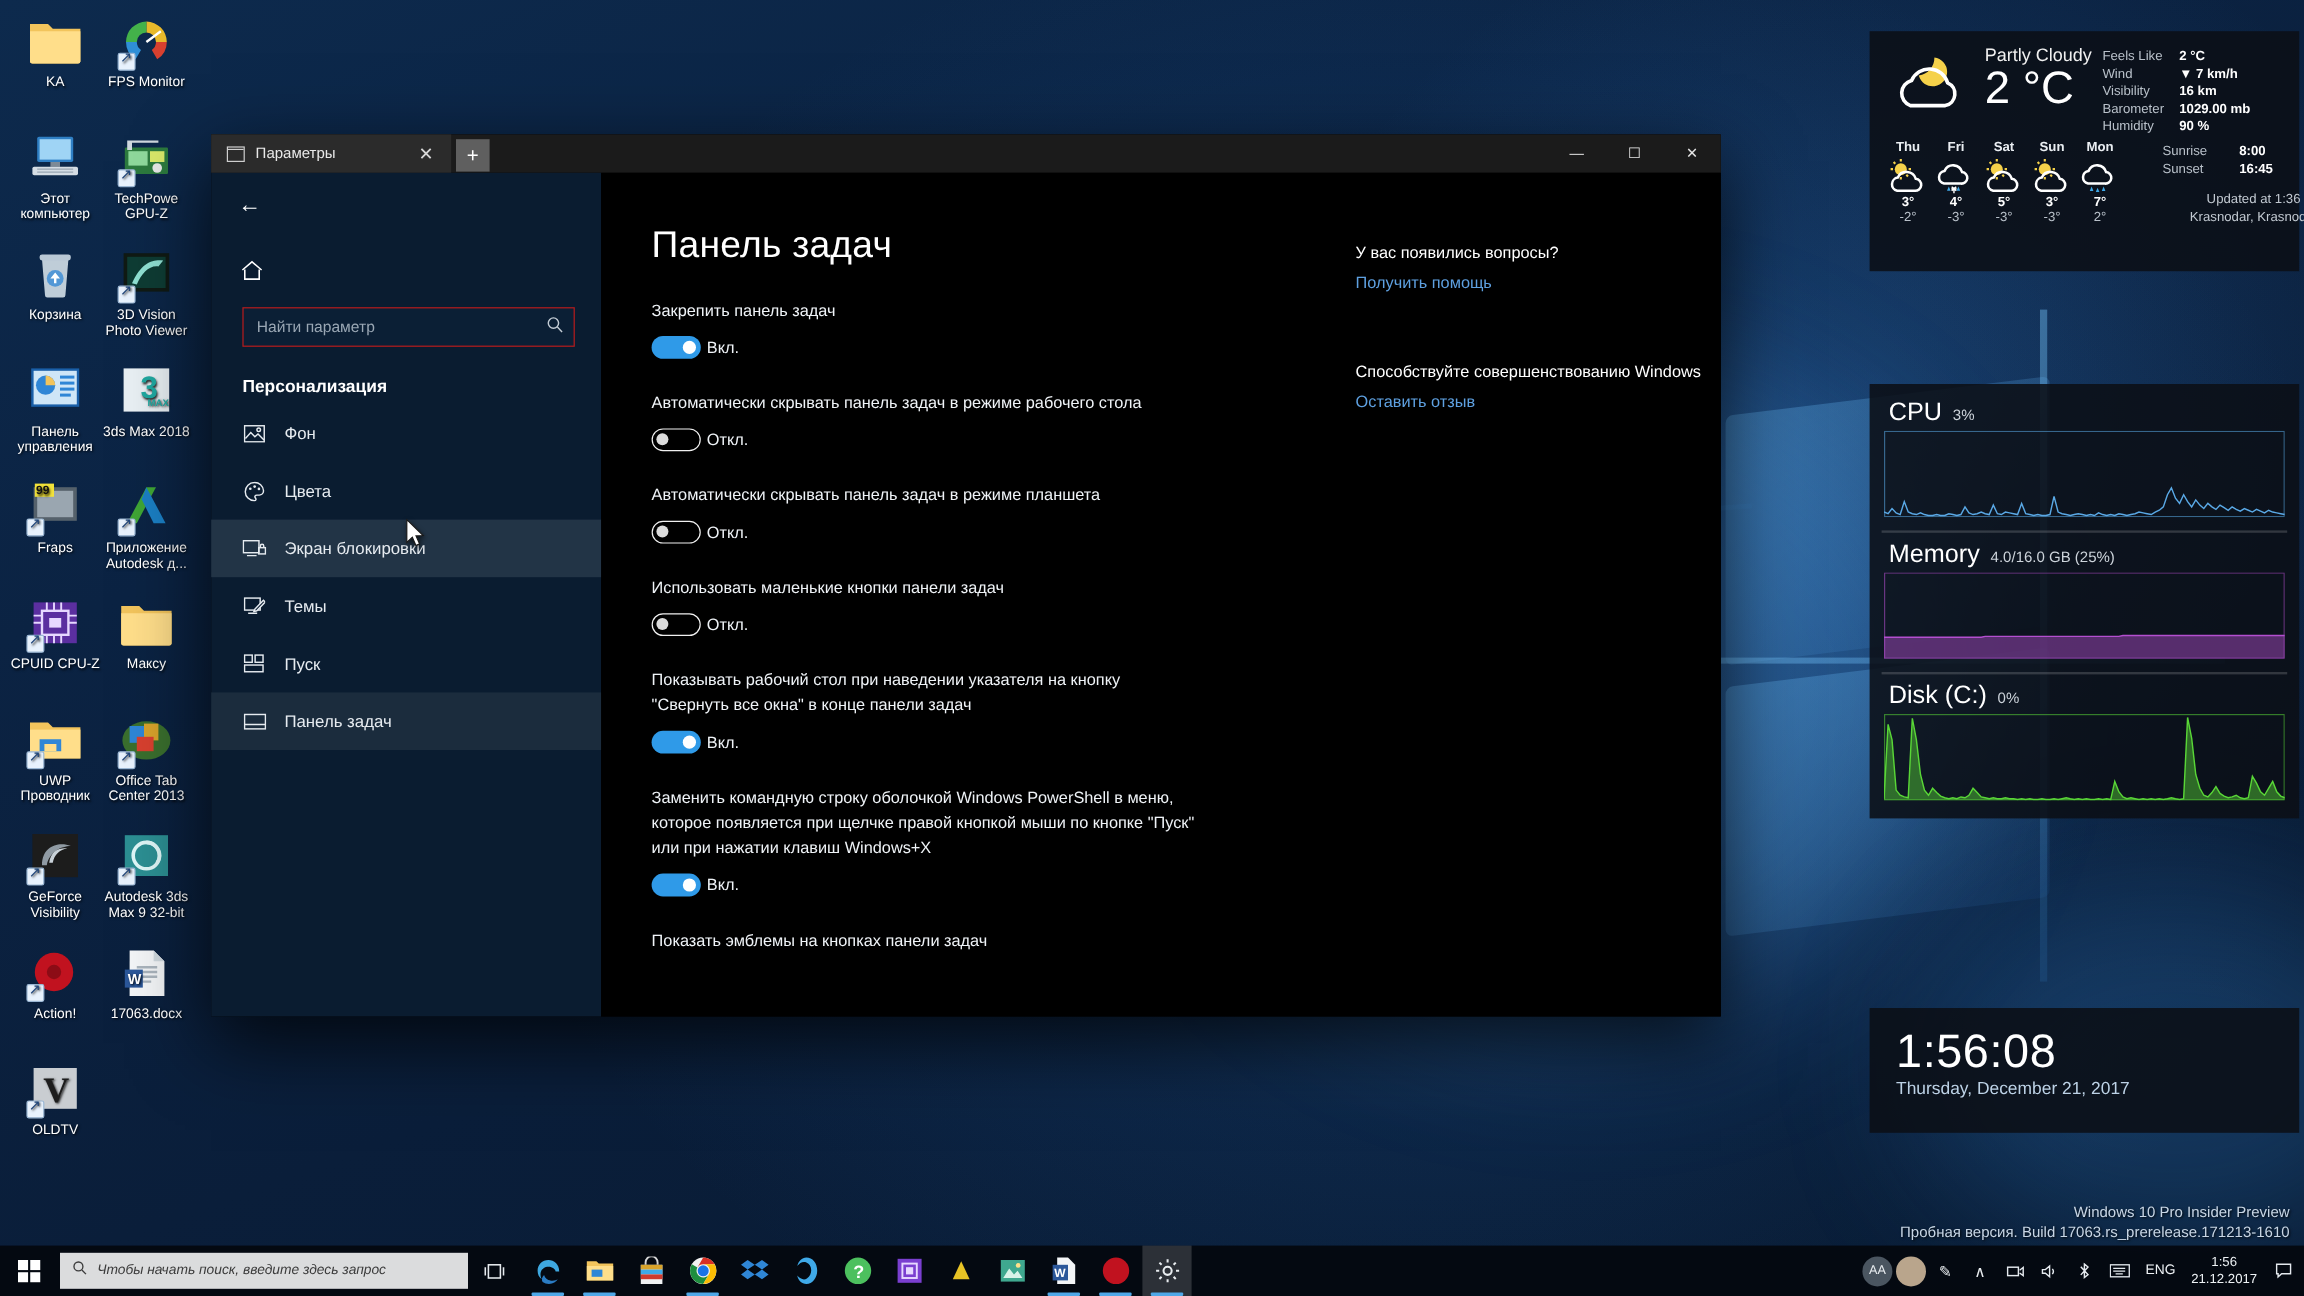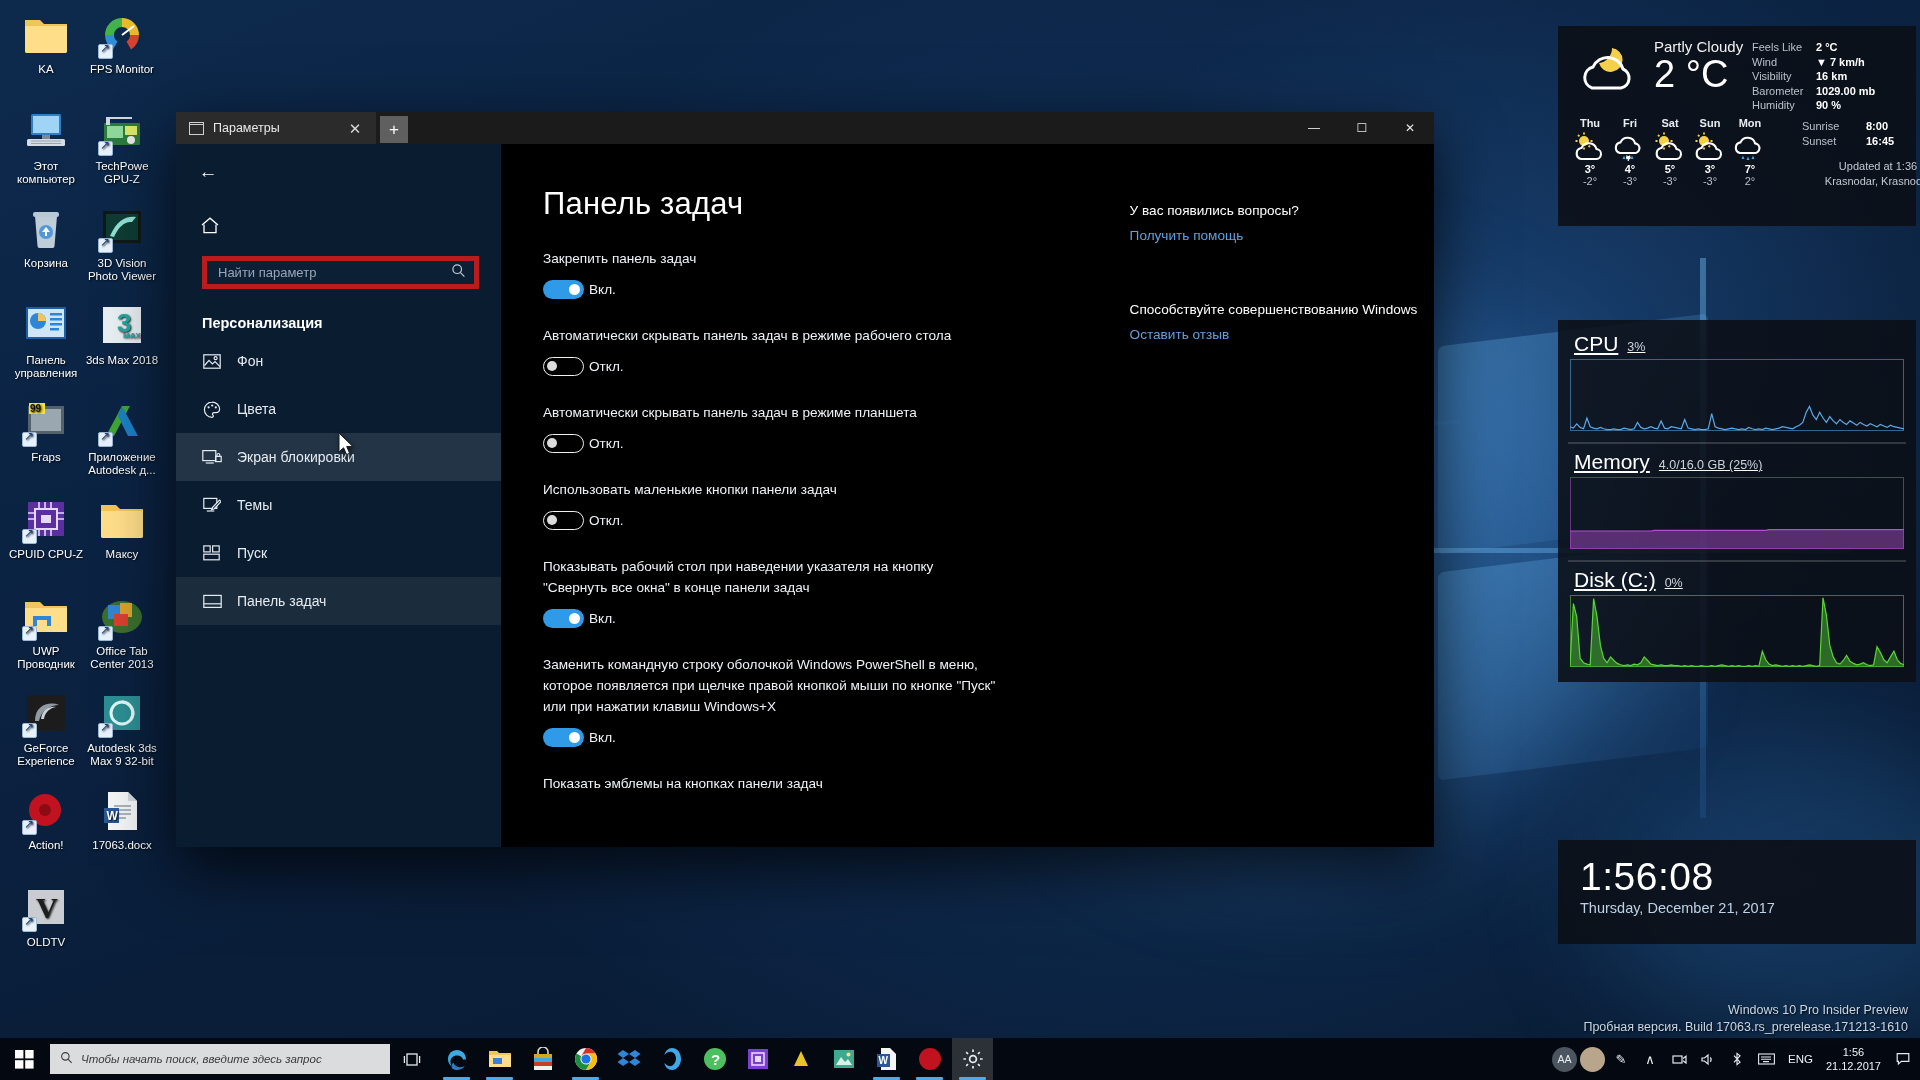--- a/index.html
+++ b/index.html
@@ -54,21 +54,21 @@
   .wbtn { width: 48px; display: flex; align-items: center; justify-content: center; color: #e6e6e6; font-size: 12px; }
 
   #win-body { flex: 1 1 auto; display: flex; min-height: 0; }
 
   
   #nav-pane { width: 325px; background: #0a1c30; flex: 0 0 325px; padding: 10px 0 0 0; position: relative; }
   #back-btn { width: 48px; height: 36px; display: flex; align-items: center; justify-content: center;
               color: #fff; font-size: 19px; margin-left: 8px; }
   #home-btn { width: 40px; height: 34px; display: flex; align-items: center; justify-content: center;
               margin: 18px 0 0 14px; }
-  #search-box { margin: 14px 22px 0 26px; height: 33px; border: 5px solid #b91c1c; background: #0b1f35;
+  #search-box { margin: 14px 22px 0 26px; height: 33px; border: 1px solid #b91c1c; background: #0b1f35;
                 display: flex; align-items: center; padding: 0 8px 0 11px; }
   #search-input { flex: 1 1 auto; background: transparent; border: 0; outline: none;
                   color: #d6dde4; font-size: 13px; font-family: inherit; }
   #search-input::placeholder { color: #9aa7b4; }
   .nav-section { color: #fff; font-size: 14.5px; font-weight: bold; margin: 26px 0 6px 26px; }
   .nav-item { height: 48px; display: flex; align-items: center; gap: 15px; padding-left: 26px;
               color: #e6ebf0; font-size: 14px; }
   .nav-item.hover { background: #223446; }
   .nav-item.selected { background: #1b2c3d; }
   .nav-item .ni { width: 20px; height: 18px; flex: 0 0 20px; display: flex; align-items: center; justify-content: center; }
@@ -116,21 +116,21 @@
   .wx-day .ic { height: 30px; margin: 3px 0 1px; position: relative; }
   .wx-day .hi { font-weight: bold; }
   .wx-day .lo { color: #b9c1ca; }
   .wx-sun { width: 152px; flex: 0 0 152px; font-size: 11px; padding-top: 2px; }
   .wx-sun .row { display: flex; line-height: 15px; }
   .wx-sun .k { width: 64px; color: #b9c1ca; }
   .wx-sun .v { font-weight: bold; }
   .wx-upd { text-align: center; color: #c2c9d1; margin-top: 10px; line-height: 15px; }
 
   #perf-gadget { left: 1558px; top: 320px; width: 358px; height: 362px; padding: 8px 10px; }
-  .perf-block { height: 112px; position: relative; text-decoration: underline; }
+  .perf-block { height: 112px; position: relative; }
   .perf-head { display: flex; align-items: baseline; gap: 9px; padding: 4px 2px 3px 6px; }
   .perf-name { font-size: 21px; font-weight: 300; }
   .perf-val { font-size: 12.5px; color: #cdd4db; }
   .perf-graph { height: 72px; margin: 0 2px; }
   .perf-sep { height: 2px; background: rgba(255,255,255,0.16); margin: 2px 0; }
 
   #clock-gadget { left: 1558px; top: 840px; width: 358px; height: 104px; padding: 16px 0 0 22px; }
   #clock-time { font-size: 39px; font-weight: 300; line-height: 42px; letter-spacing: 0.5px; }
   #clock-date { font-size: 14.5px; color: #bdd2e6; margin-top: 2px; }
 
@@ -298,21 +298,21 @@
             <rect x="14" y="18" width="14" height="12" fill="#d8402f"></rect>
           </svg><span class="sh"></span></div>
         <span class="lbl">Office Tab Center 2013</span>
       </div>
       <div class="dicon" style="left: 6px; top: 687px;">
         <div class="glyph"><svg width="42" height="40" viewBox="0 0 42 40">
             <rect x="2" y="2" width="38" height="36" fill="#1c1c1c"></rect>
             <path d="M10 28 C10 12, 24 8, 34 12 C26 12, 16 17, 14 28 Z" fill="#8f9aa3"></path>
             <path d="M16 26 C17 16, 25 13, 31 14 C25 15, 20 19, 19 26 Z" fill="#c8d1d8"></path>
           </svg><span class="sh"></span></div>
-        <span class="lbl">GeForce Experience</span>
+        <span class="lbl">GeForce Visibility</span>
       </div>
       <div class="dicon" style="left: 82px; top: 687px;">
         <div class="glyph"><svg width="42" height="40" viewBox="0 0 42 40">
             <rect x="3" y="3" width="36" height="34" fill="#2c8f93"></rect>
             <circle cx="21" cy="20" r="11" fill="none" stroke="#dff6f7" stroke-width="3"></circle>
             <path d="M21 9 a11 11 0 0 1 9 17" fill="none" stroke="#dff6f7" stroke-width="3"></path>
           </svg><span class="sh"></span></div>
         <span class="lbl">Autodesk 3ds Max 9 32-bit</span>
       </div>
       <div class="dicon" style="left: 6px; top: 784px;">

